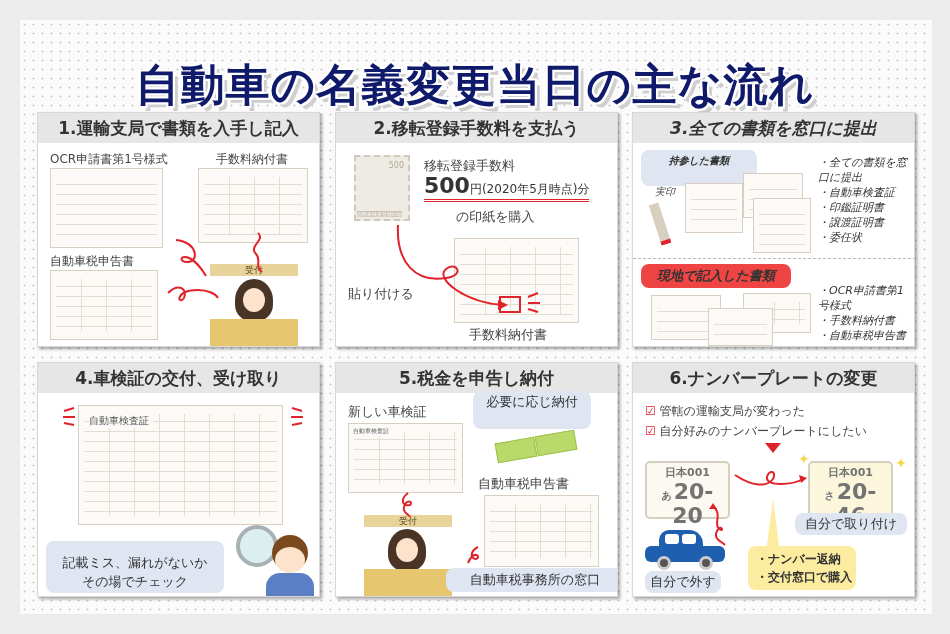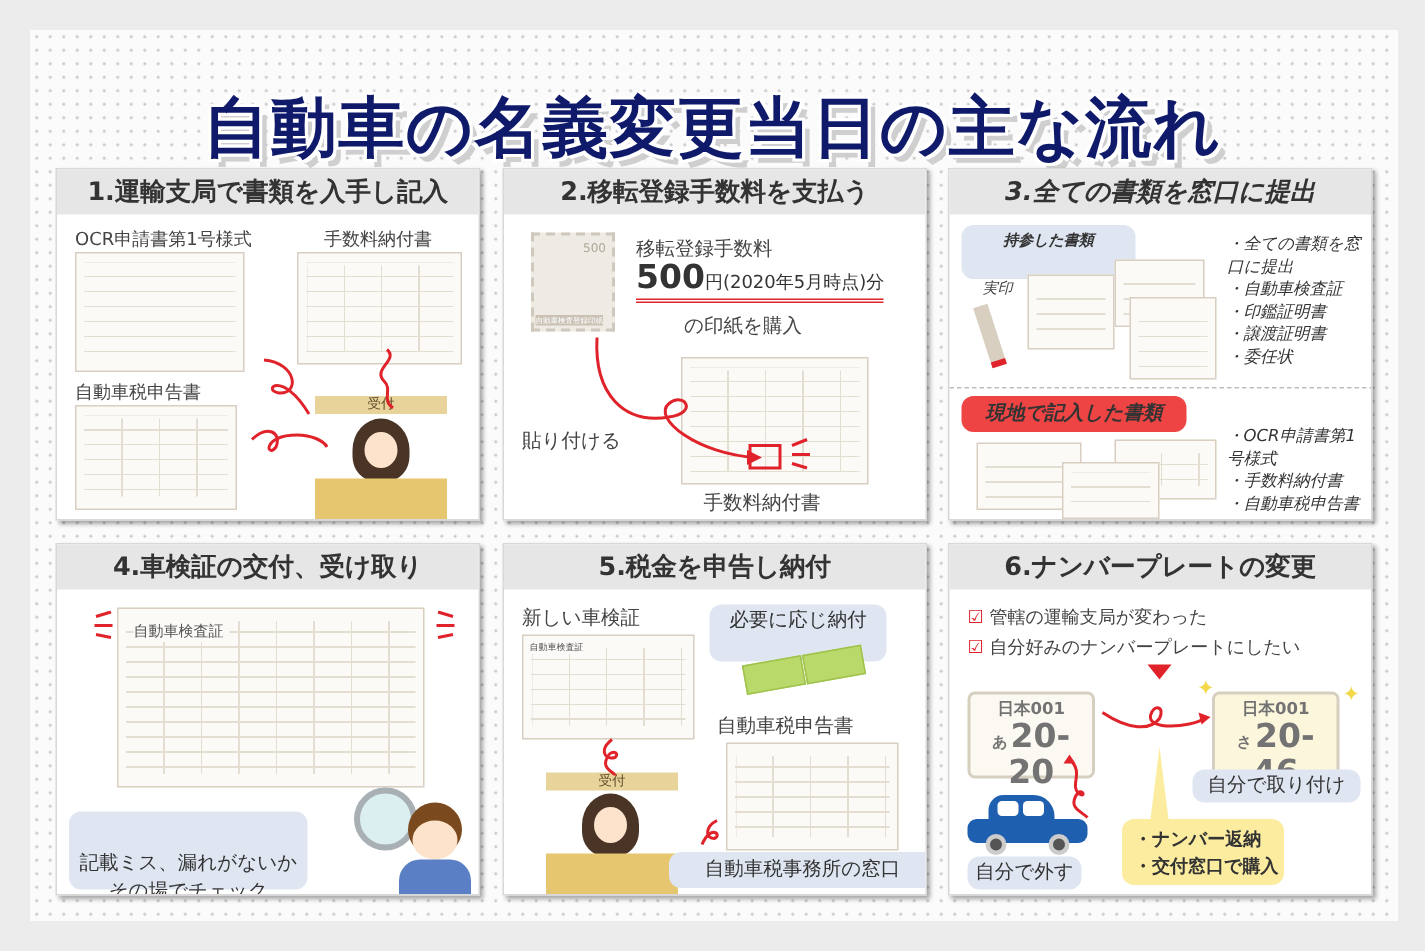--- a/index.html
+++ b/index.html
@@ -153,39 +153,39 @@
   <div class="panel-head">4.車検証の交付、受け取り</div>
   <div class="doc grid" style="left:40px;top:42px;width:205px;height:120px;">
     <span style="position:absolute;left:10px;top:8px;font-size:10px;color:#555;background:#fbfaf7;z-index:2;padding-right:4px;">自動車検査証</span>
   </div>
   <svg class="abs" style="left:22px;top:44px;" width="18" height="20">
     <path class="red-line" d="M4 4 L14 1 M3 10 L15 10 M4 16 L14 18"></path>
   </svg>
   <svg class="abs" style="left:250px;top:44px;" width="18" height="20">
     <path class="red-line" d="M4 1 L14 4 M3 10 L15 10 M4 18 L14 16"></path>
   </svg>
-  <div class="pill blue" style="left:8px;top:178px;width:159px;height:52px;font-size:13px;line-height:19px;padding-top:25px;font-weight:normal;font-family:Liberation Mono, monospace;">
+  <div class="pill blue" style="left:8px;top:178px;width:178px;height:52px;font-size:13px;line-height:19px;padding-top:13px;font-weight:normal;font-family:Liberation Mono, monospace;">
     <div>記載ミス、漏れがないか</div>
     <div>その場でチェック</div>
   </div>
   <div class="abs" style="left:198px;top:162px;width:42px;height:42px;border-radius:50%;border:4px solid #a8b0b4;background:#dbeef0;"></div>
   <div class="abs" style="left:228px;top:172px;width:48px;height:64px;">
     <div style="position:absolute;left:6px;top:0;width:36px;height:36px;border-radius:50%;background:#7a4a1e;"></div>
     <div style="position:absolute;left:9px;top:12px;width:30px;height:26px;border-radius:50%;background:#fde3cc;"></div>
     <div style="position:absolute;left:0;top:38px;width:48px;height:28px;border-radius:14px 14px 0 0;background:#5a7fc4;"></div>
   </div>
 </div>
 
 <div class="panel" style="left:335px;top:362px;">
   <div class="panel-head">5.税金を申告し納付</div>
   <div class="abs lbl" style="left:12px;top:40px;font-size:13px;">新しい車検証</div>
   <div class="doc grid" style="left:12px;top:60px;width:115px;height:70px;">
     <span style="position:absolute;left:4px;top:3px;font-size:6px;color:#555;background:#fbfaf7;z-index:2;">自動車検査証</span>
   </div>
-  <div class="pill blue" style="left:137px;top:40px;width:118px;height:38px;line-height:22px;font-size:13px;font-weight:normal;">必要に応じ納付</div>
+  <div class="pill blue" style="left:137px;top:28px;width:118px;height:38px;line-height:22px;font-size:13px;font-weight:normal;">必要に応じ納付</div>
   <div class="abs" style="left:160px;top:77px;width:40px;height:20px;background:#b9d96a;transform:rotate(-10deg);border:1px solid #9fc24d;"></div>
   <div class="abs" style="left:200px;top:70px;width:40px;height:20px;background:#b9d96a;transform:rotate(-10deg);border:1px solid #9fc24d;"></div>
   <div class="abs lbl" style="left:142px;top:112px;font-size:13px;">自動車税申告書</div>
   <div class="doc grid" style="left:148px;top:132px;width:115px;height:72px;"></div>
   <div class="counter-sign" style="left:28px;top:152px;width:88px;height:12px;">受付</div>
   <div class="abs" style="left:52px;top:166px;width:38px;height:42px;border-radius:50% 50% 40% 40%;background:#4a3426;">
     <div style="position:absolute;left:8px;top:9px;width:22px;height:24px;border-radius:50%;background:#fde3cc;"></div>
   </div>
   <div class="counter" style="left:28px;top:206px;width:88px;height:30px;"></div>
   <div class="pill blue" style="left:110px;top:205px;width:178px;height:24px;line-height:24px;font-size:13px;font-weight:normal;">自動車税事務所の窓口</div>

